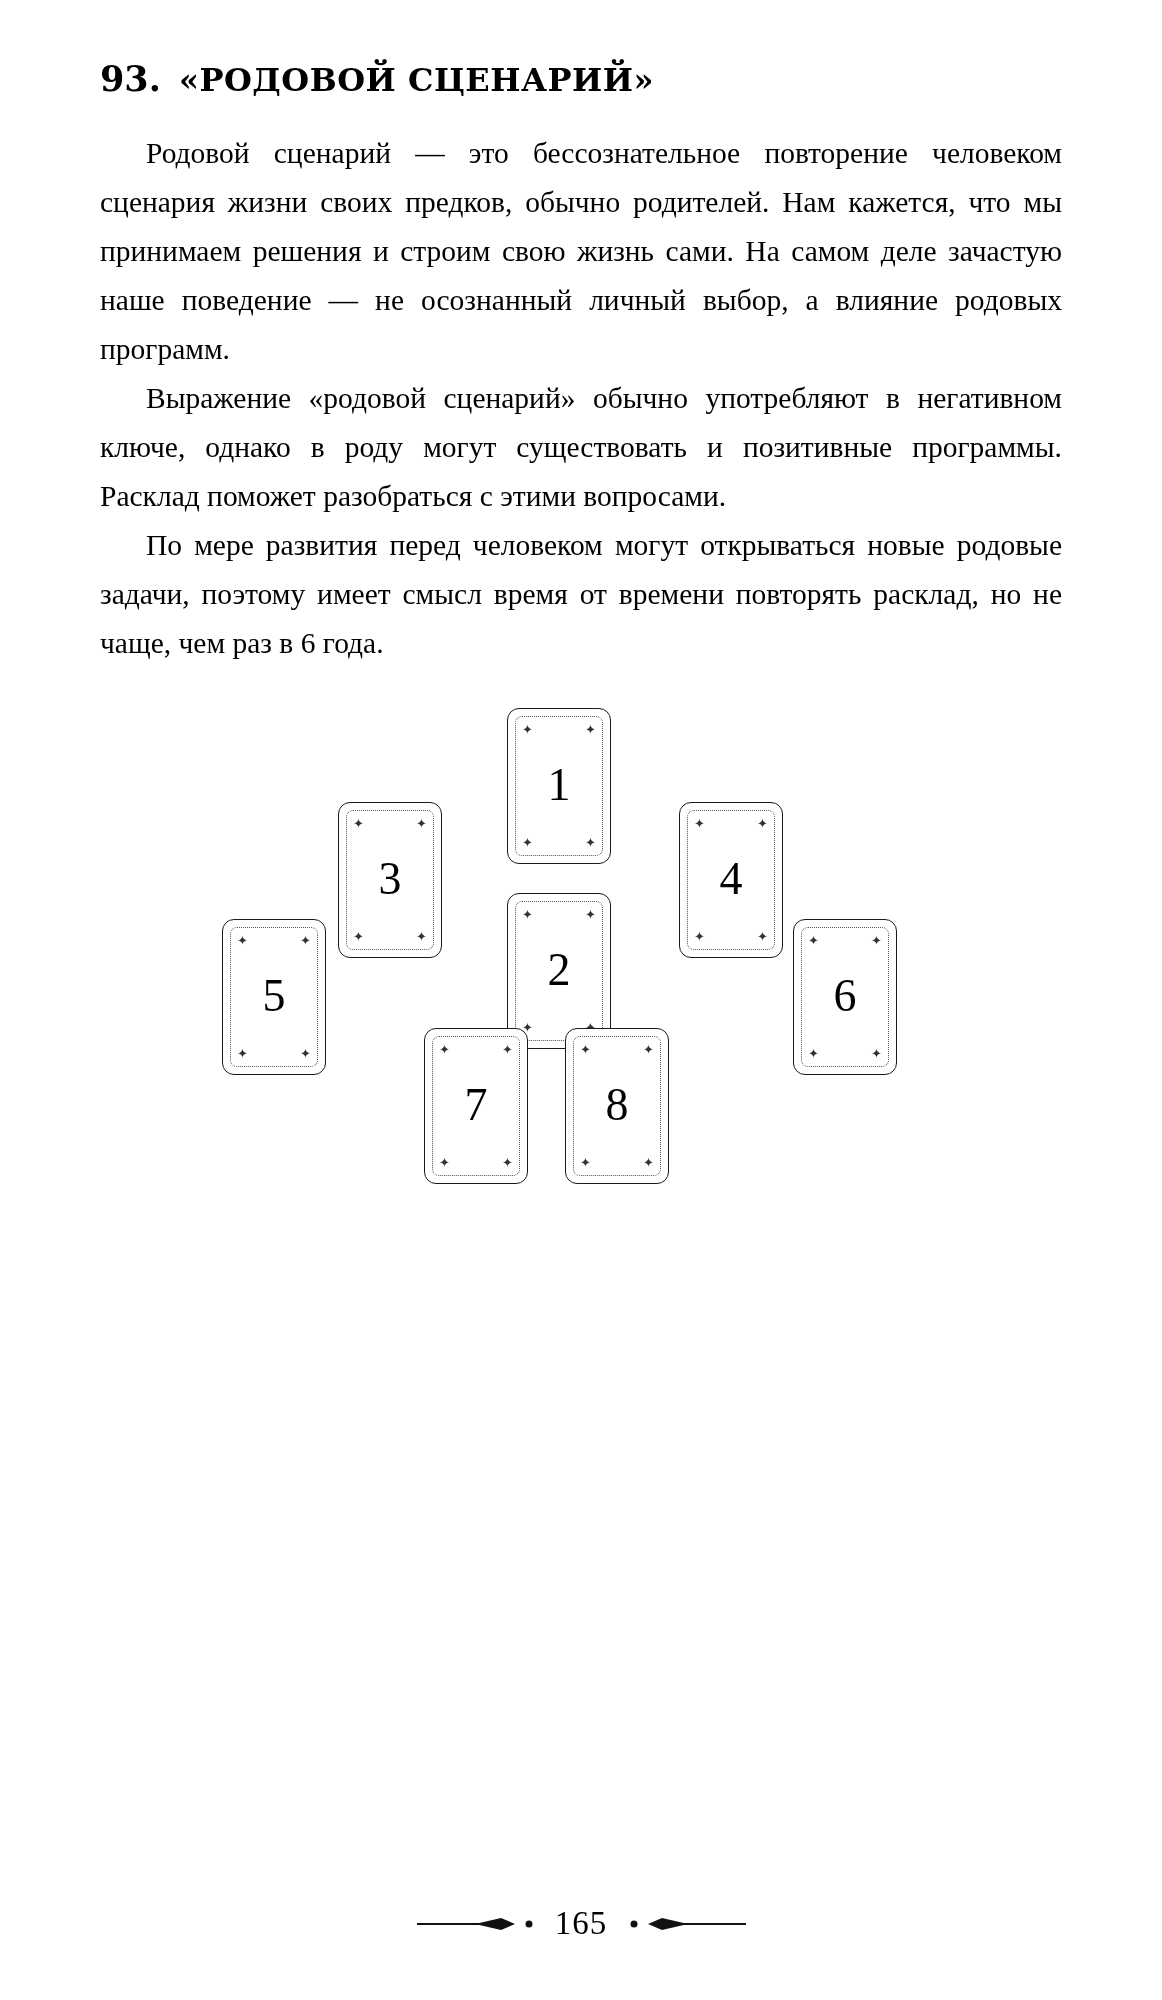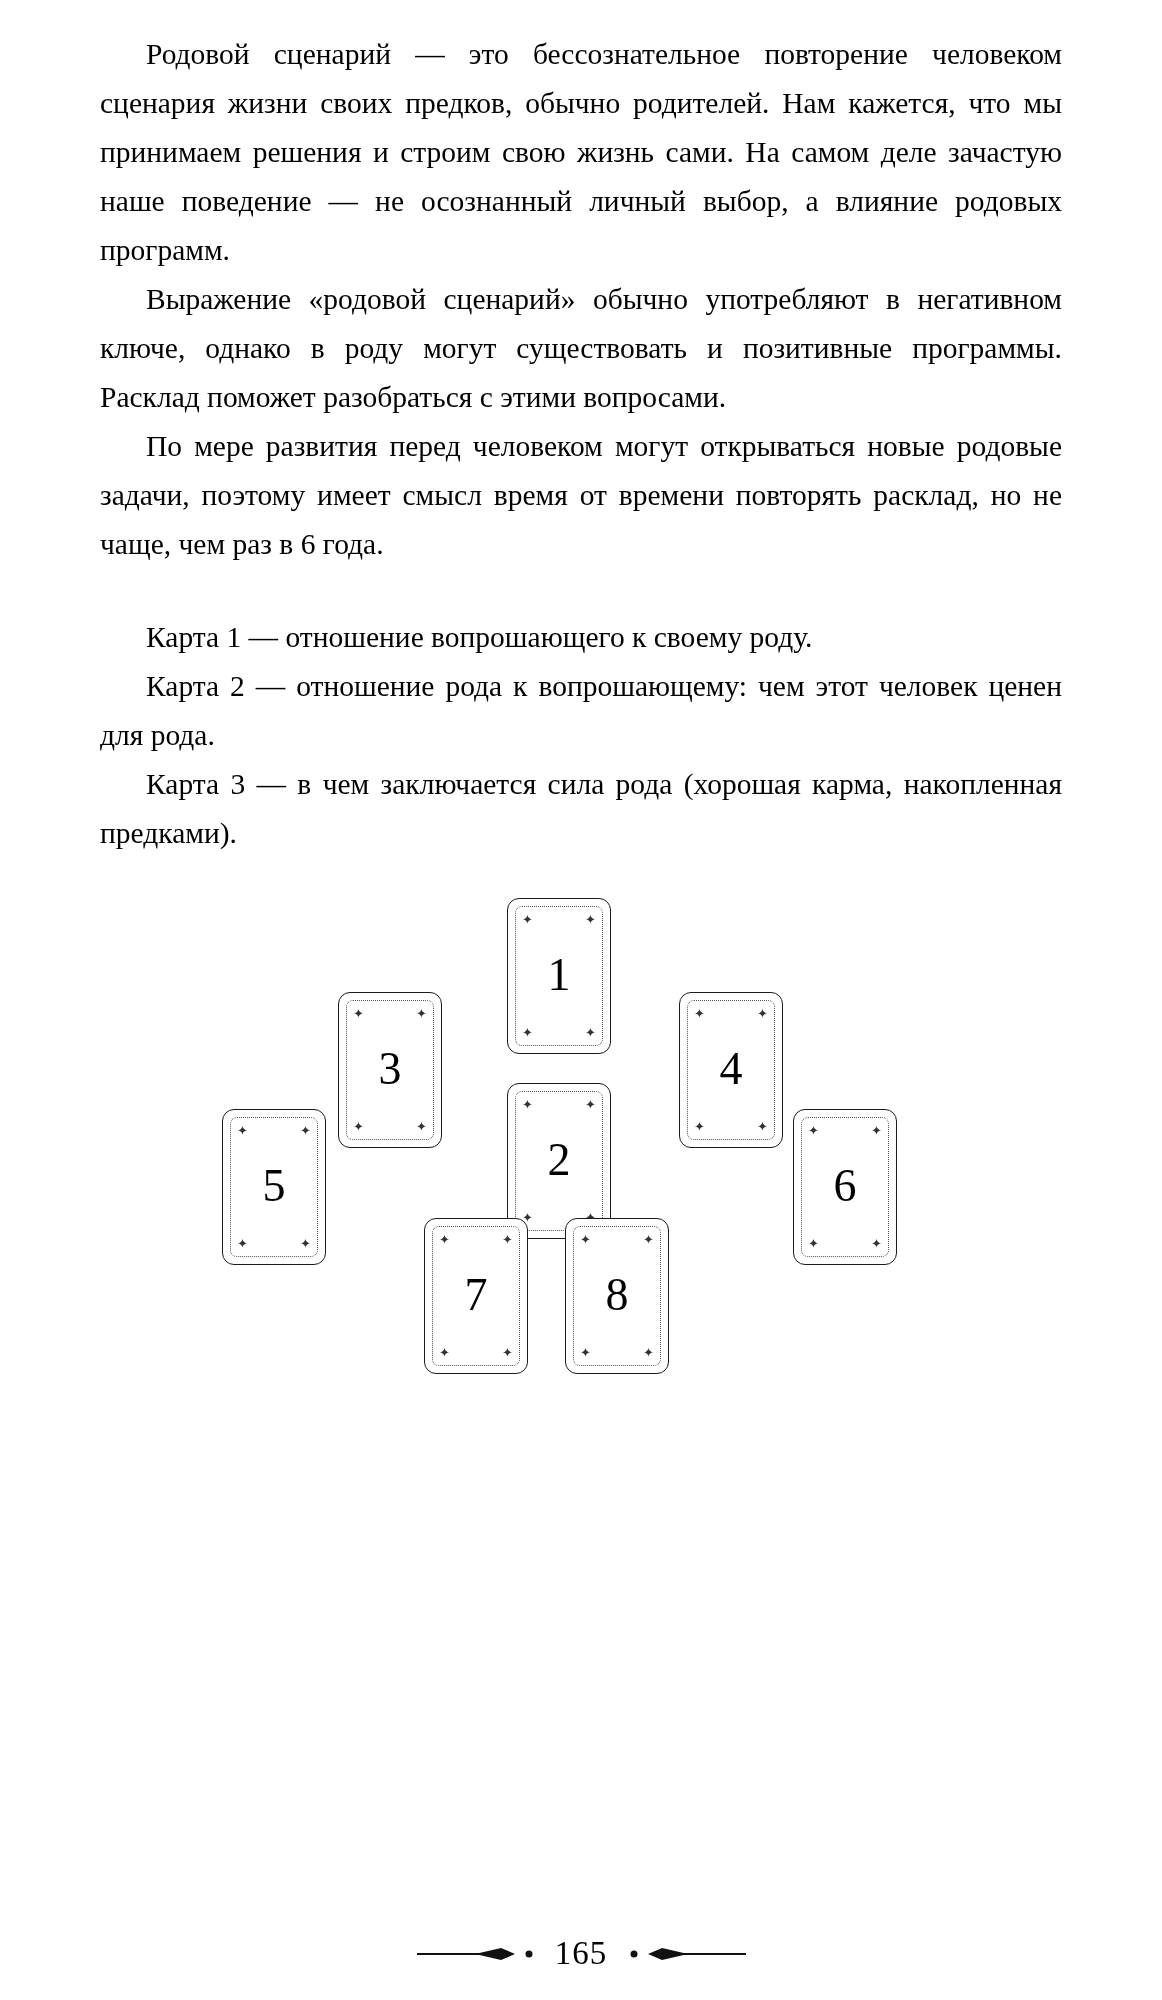--- a/index.html
+++ b/index.html
@@ -122,32 +122,30 @@
     vertical-align: middle;
     letter-spacing: 1px;
   }
   .orn svg { display: block; }
 </style>
 </head>
 <body>
 
 <div class="page">
 
+  <h1 class="title">
+    <span class="num">93.</span><span class="ttl">«РОДОВОЙ СЦЕНАРИЙ»</span>
+  </h1>
 
   <div class="body-text">
     <p class="para">Родовой сценарий — это бессознательное повторение человеком сценария жизни своих предков, обычно родителей. Нам кажется, что мы принимаем решения и строим свою жизнь сами. На самом деле зачастую наше поведение — не осознанный личный выбор, а влияние родовых программ.</p>
     <p class="para">Выражение «родовой сценарий» обычно употребляют в негативном ключе, однако в роду могут существовать и позитивные программы. Расклад поможет разобраться с этими вопросами.</p>
     <p class="para">По мере развития перед человеком могут открываться новые родовые задачи, поэтому имеет смысл время от времени повторять расклад, но не чаще, чем раз в 6 года.</p>
   </div>
 
-  <div class="cards-block">
-    <p class="para">Карта 1 — отношение вопрошающего к своему роду.</p>
-    <p class="para">Карта 2 — отношение рода к вопрошающему: чем этот человек ценен для рода.</p>
-    <p class="para">Карта 3 — в чем заключается сила рода (хорошая карма, накопленная предками).</p>
-  </div>
 
   <div class="layout" id="spread-layout">
       <div class="card" style="left: 507px; top: 0px;">
         <div class="inner"></div>
         <span class="dot tl">✦</span>
         <span class="dot tr">✦</span>
         <span class="dot bl">✦</span>
         <span class="dot br">✦</span>
         <span class="num">1</span>
       </div>

